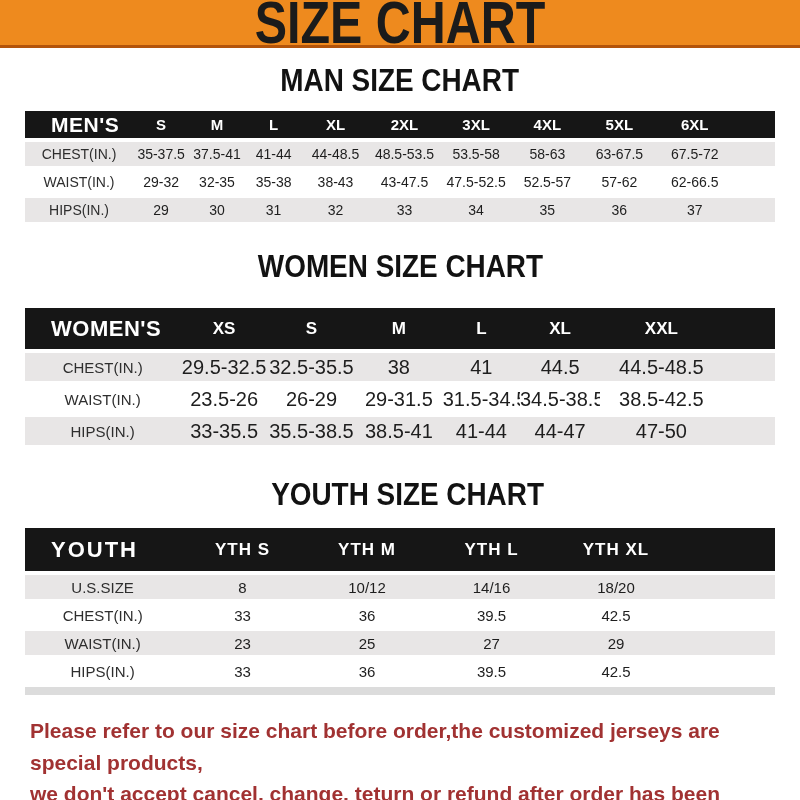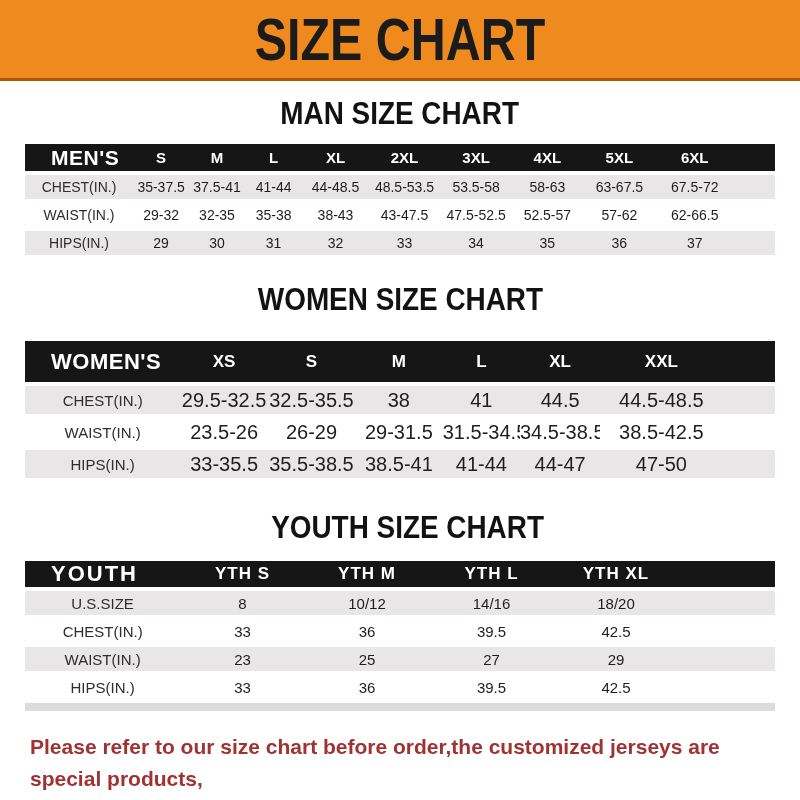--- a/index.html
+++ b/index.html
@@ -5,21 +5,21 @@
   * { box-sizing: border-box; }
   html, body { margin: 0; padding: 0; }
   body {
     width: 800px; height: 800px;
     background: #ffffff;
     font-family: "Liberation Sans", sans-serif;
     overflow: hidden;
   }
   
   .banner {
-    height: 81px;
+    height: 48px;
     background: #EE8A1E;
     border-bottom: 3px solid #B3540B;
     display: flex; align-items: center; justify-content: center;
   }
   .banner-title {
     display: inline-block;
     font-size: 57px; font-weight: bold; color: #1b1b1b;
     line-height: 1; letter-spacing: 0px;
     transform: scaleX(0.85) scaleY(1.05);
   }
@@ -60,21 +60,21 @@
   .men th { height: 27px; font-size: 15px; }
   .men th.lbl { font-size: 21px; letter-spacing: 0.5px; }
   .men td { height: 24px; font-size: 14px; }
   .men td.lbl { font-size: 14px; color: #2e2e2e; }
   
   .women th { height: 41px; font-size: 17px; }
   .women th.lbl { font-size: 22px; letter-spacing: 0.5px; }
   .women td { height: 28px; font-size: 20px; }
   .women td.lbl { font-size: 15px; color: #2e2e2e; }
   
-  .youth th { height: 26px; font-size: 17px; letter-spacing: 1px; }
+  .youth th { height: 43px; font-size: 17px; letter-spacing: 1px; }
   .youth th.lbl { font-size: 22px; letter-spacing: 2px; }
   .youth td { height: 24px; font-size: 15px; }
   .youth td.lbl { font-size: 15px; color: #2e2e2e; }
 
   .strip {
     width: 750px; height: 8px; margin: 0 auto;
     background: #DCDCDC;
   }
   
   .footer {

